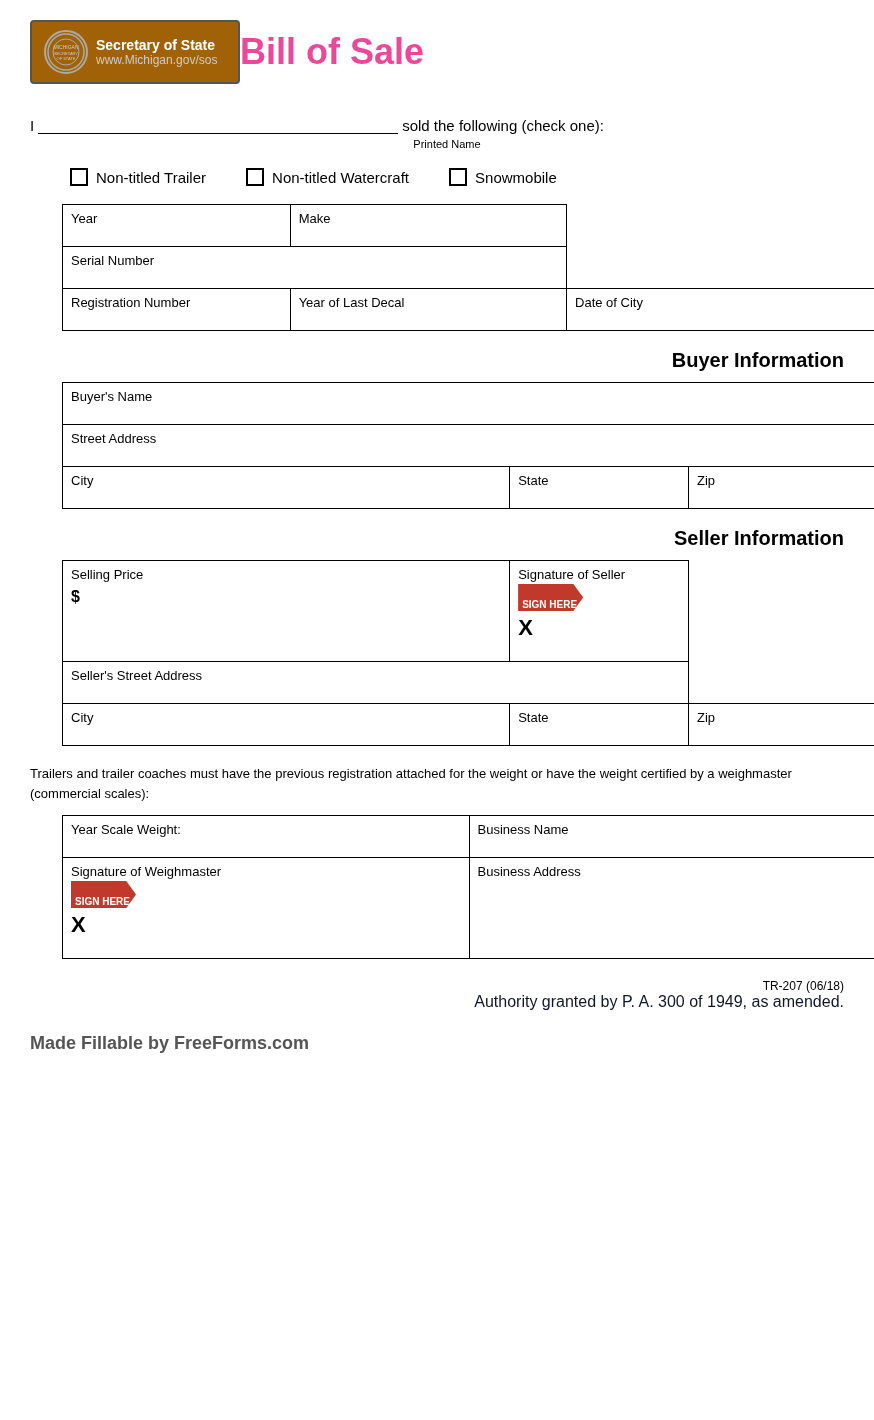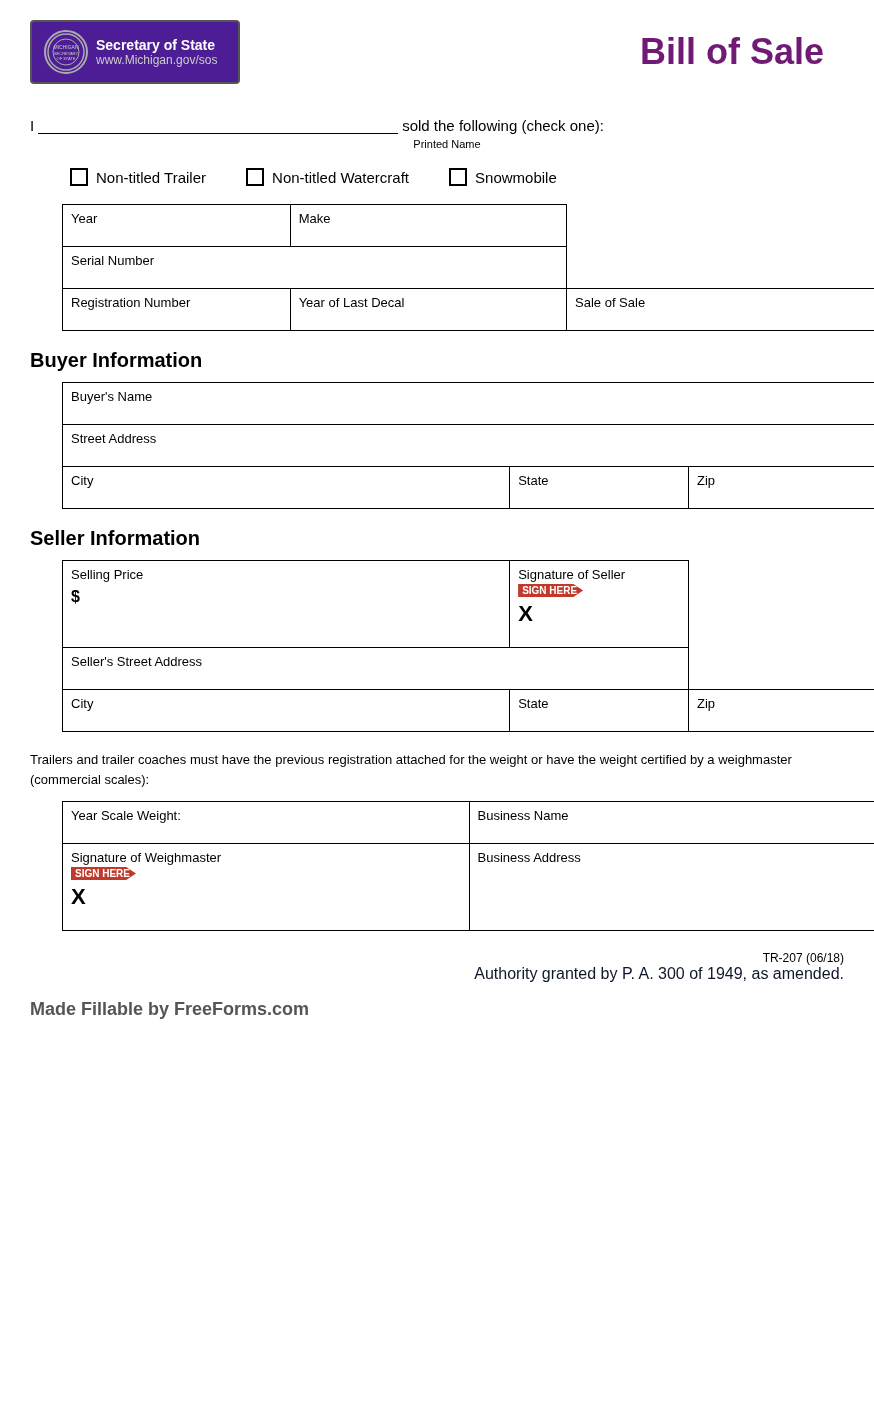--- a/index.html
+++ b/index.html
@@ -13,21 +13,21 @@
       padding: 20px 30px 30px 30px;
     }
 
     
     .header {
       display: flex;
       align-items: center;
       margin-bottom: 30px;
     }
     .sos-badge {
-      background: #4c1d95;
+      background: #a16207;
       color: #fff;
       border: 2px solid #555;
       border-radius: 4px;
       padding: 8px 12px;
       display: flex;
       align-items: center;
       gap: 8px;
       min-width: 210px;
     }
     .sos-seal {
@@ -50,24 +50,24 @@
       font-size: 14px;
       font-weight: bold;
       color: #fff;
     }
     .sos-url {
       font-size: 12px;
       color: #ccc;
     }
     .page-title {
       flex: 1;
-      text-align: right;
+      text-align: left;
       font-size: 36px;
       font-weight: bold;
-      color: #701a75;
+      color: #ec4899;
       padding-right: 20px;
     }
 
     
     .intro-line {
       display: flex;
       align-items: flex-end;
       margin-top: 20px;
       margin-bottom: 4px;
       gap: 4px;
@@ -125,21 +125,21 @@
     }
     .form-table td {
       border: 1.5px solid #000;
       padding: 6px 8px 20px 8px;
       vertical-align: top;
       font-size: 13px;
     }
 
     
     .section-title {
-      text-align: left;
+      text-align: right;
       font-size: 20px;
       font-weight: bold;
       margin: 18px 0 10px 0;
     }
 
     
     .dollar-sign {
       font-size: 16px;
       font-weight: bold;
       margin-top: 6px;
@@ -153,21 +153,21 @@
     }
     .sign-here-arrow {
       display: inline-flex;
       align-items: center;
       gap: 4px;
       font-size: 10px;
       color: #c0392b;
       font-weight: bold;
       background: #c0392b;
       color: #fff;
-      padding: 1px 6px 1px 4px;
+      padding: 15px 6px 1px 4px;
       clip-path: polygon(0 0, 85% 0, 100% 50%, 85% 100%, 0 100%);
       margin-top: 2px;
     }
 
     
     .trailer-note {
       font-size: 13px;
       margin-bottom: 12px;
       line-height: 1.5;
     }
@@ -190,21 +190,21 @@
       color: #000;
     }
     .footer-authority {
       font-size: 16px;
       color: #0f172a;
     }
     .footer-brand {
       font-size: 18px;
       font-weight: bold;
       color: #555;
-      margin-top: 14px;
+      margin-top: 20px;
     }
   </style>
 </head>
 <body>
 
 <div class="header">
   <div class="sos-badge">
     <div class="sos-seal">
       <svg width="40" height="40" viewBox="0 0 40 40">
         <circle cx="20" cy="20" r="18" fill="none" stroke="#aaa" stroke-width="1.5"></circle>
@@ -260,21 +260,21 @@
     </td>
   </tr>
   <tr>
     <td style="width:28%">
       <span>Registration Number</span>
     </td>
     <td style="width:34%">
       <span>Year of Last Decal</span>
     </td>
     <td>
-      <span>Sale of Sale</span>
+      <span>Date of City</span>
     </td>
   </tr>
 </tbody>
   </table>
 
 <div class="section-title">Buyer Information</div>
 
 <table class="form-table">
   <tbody>
       <tr>

